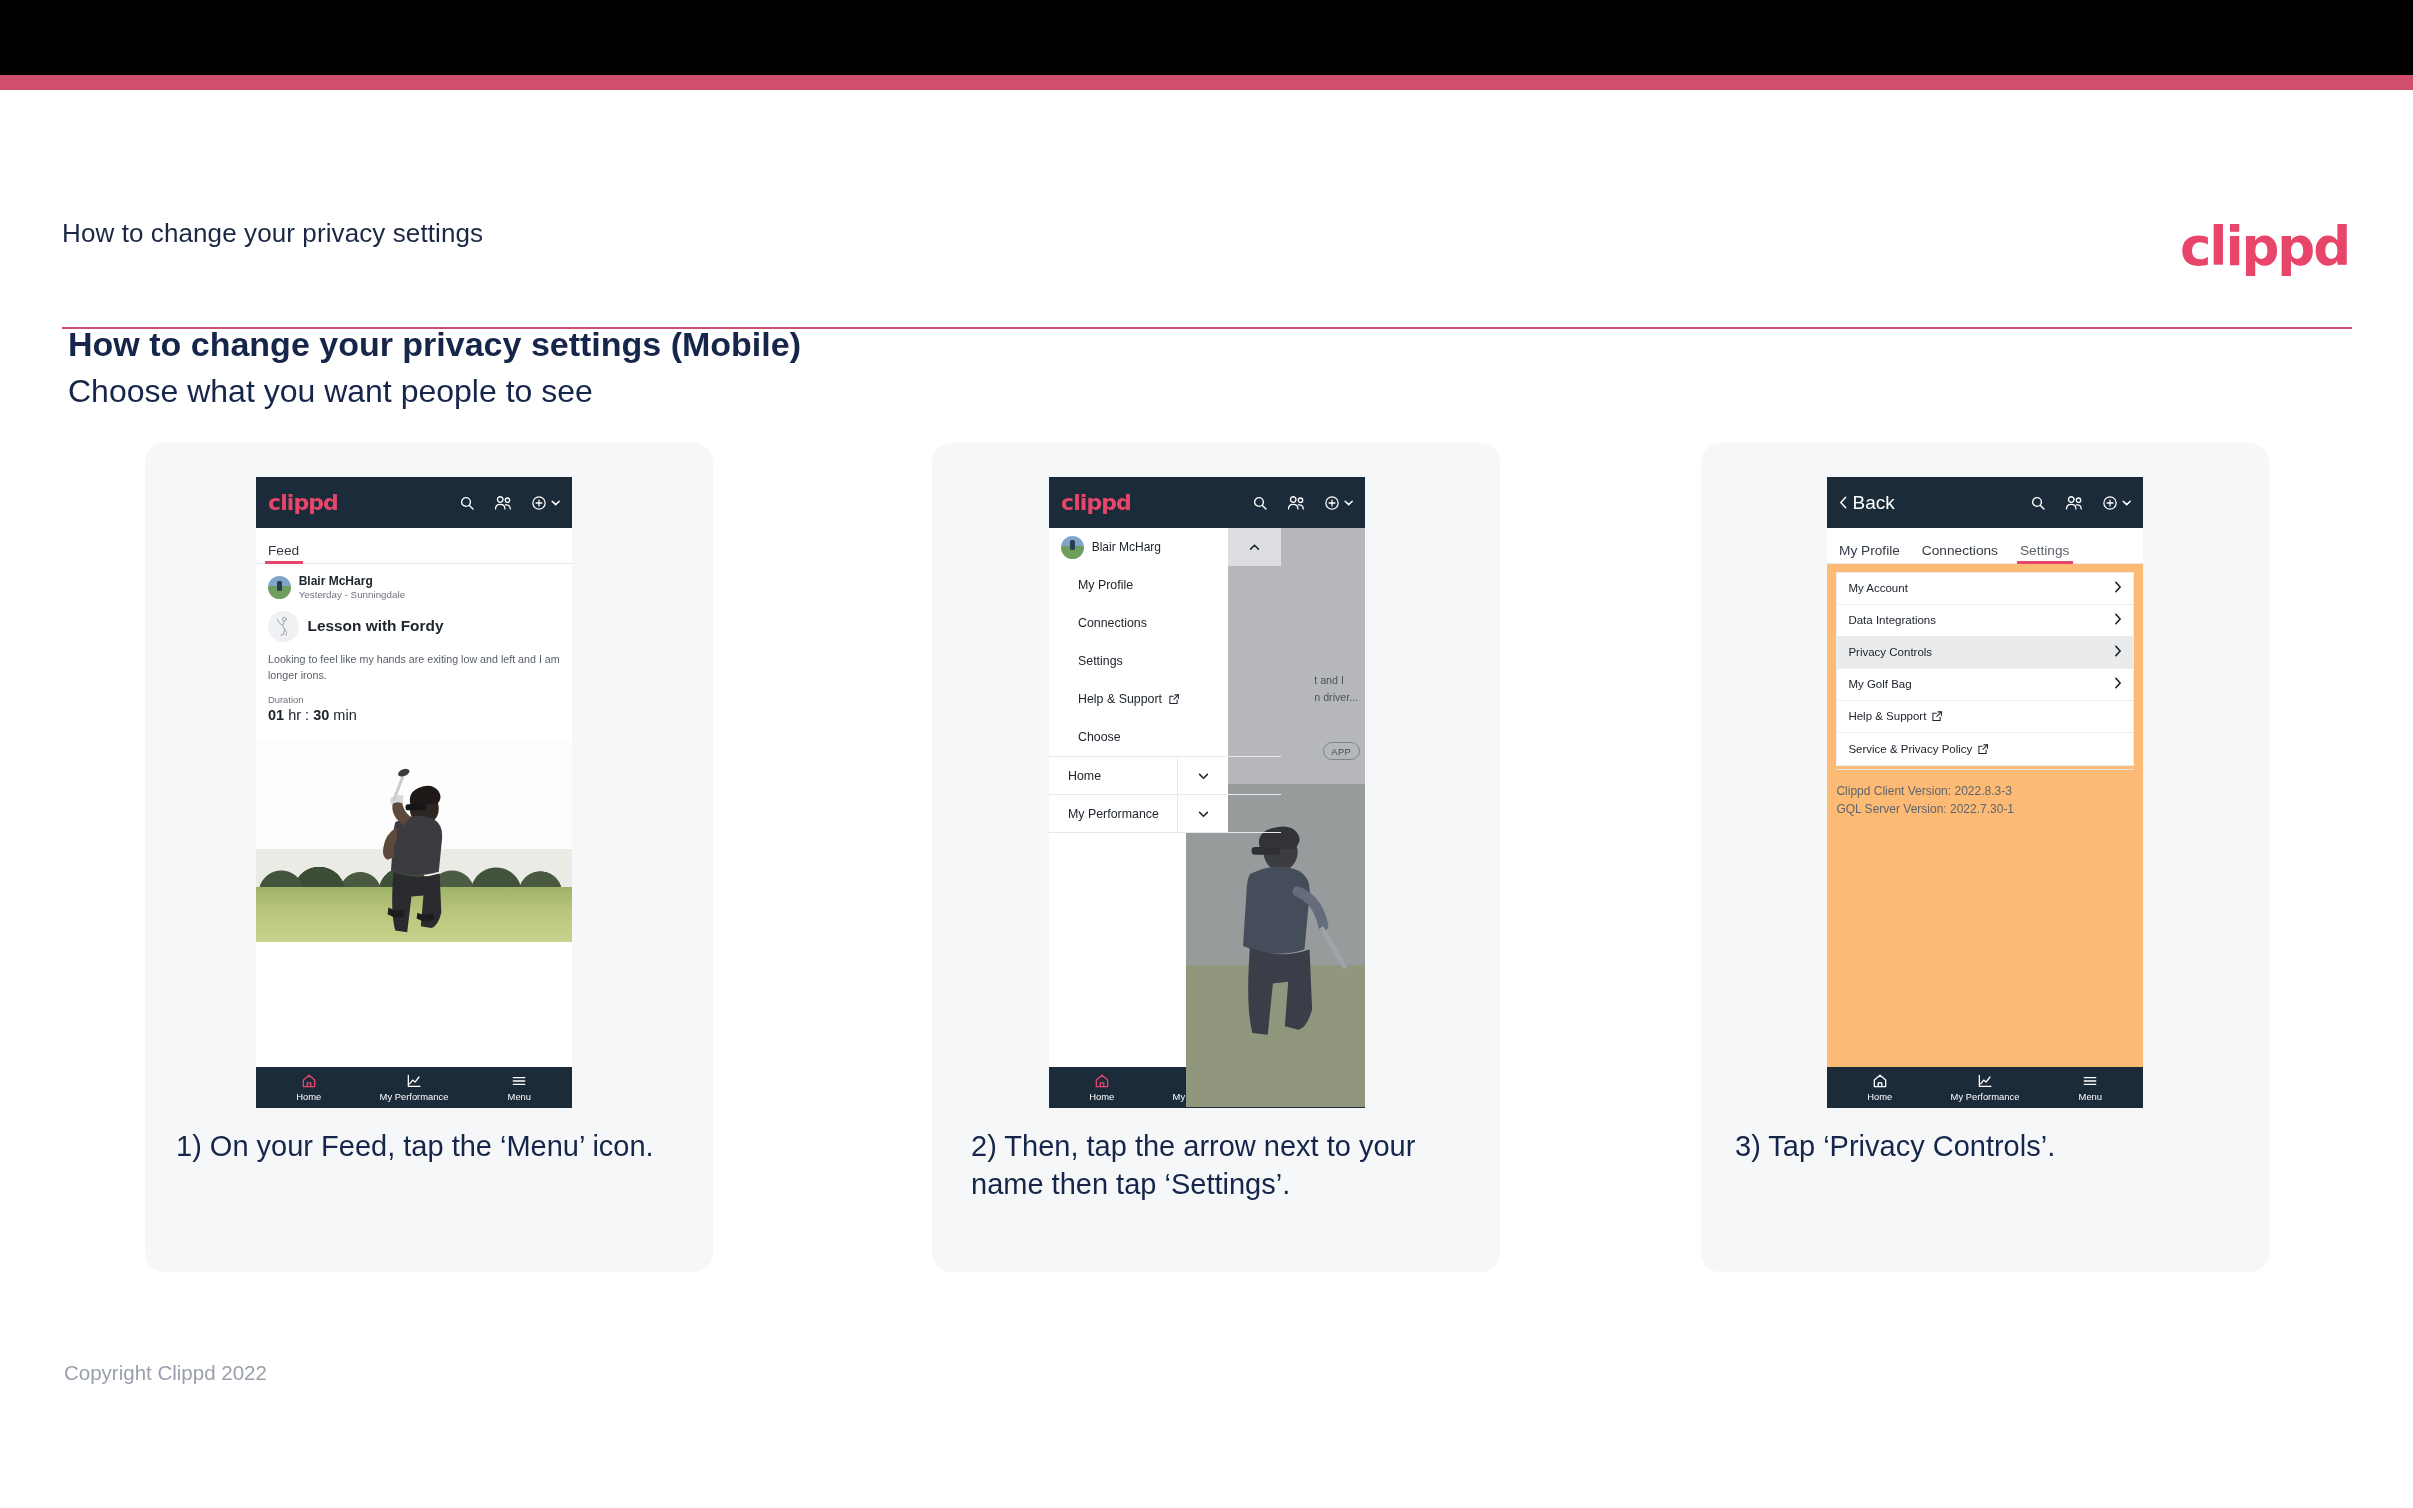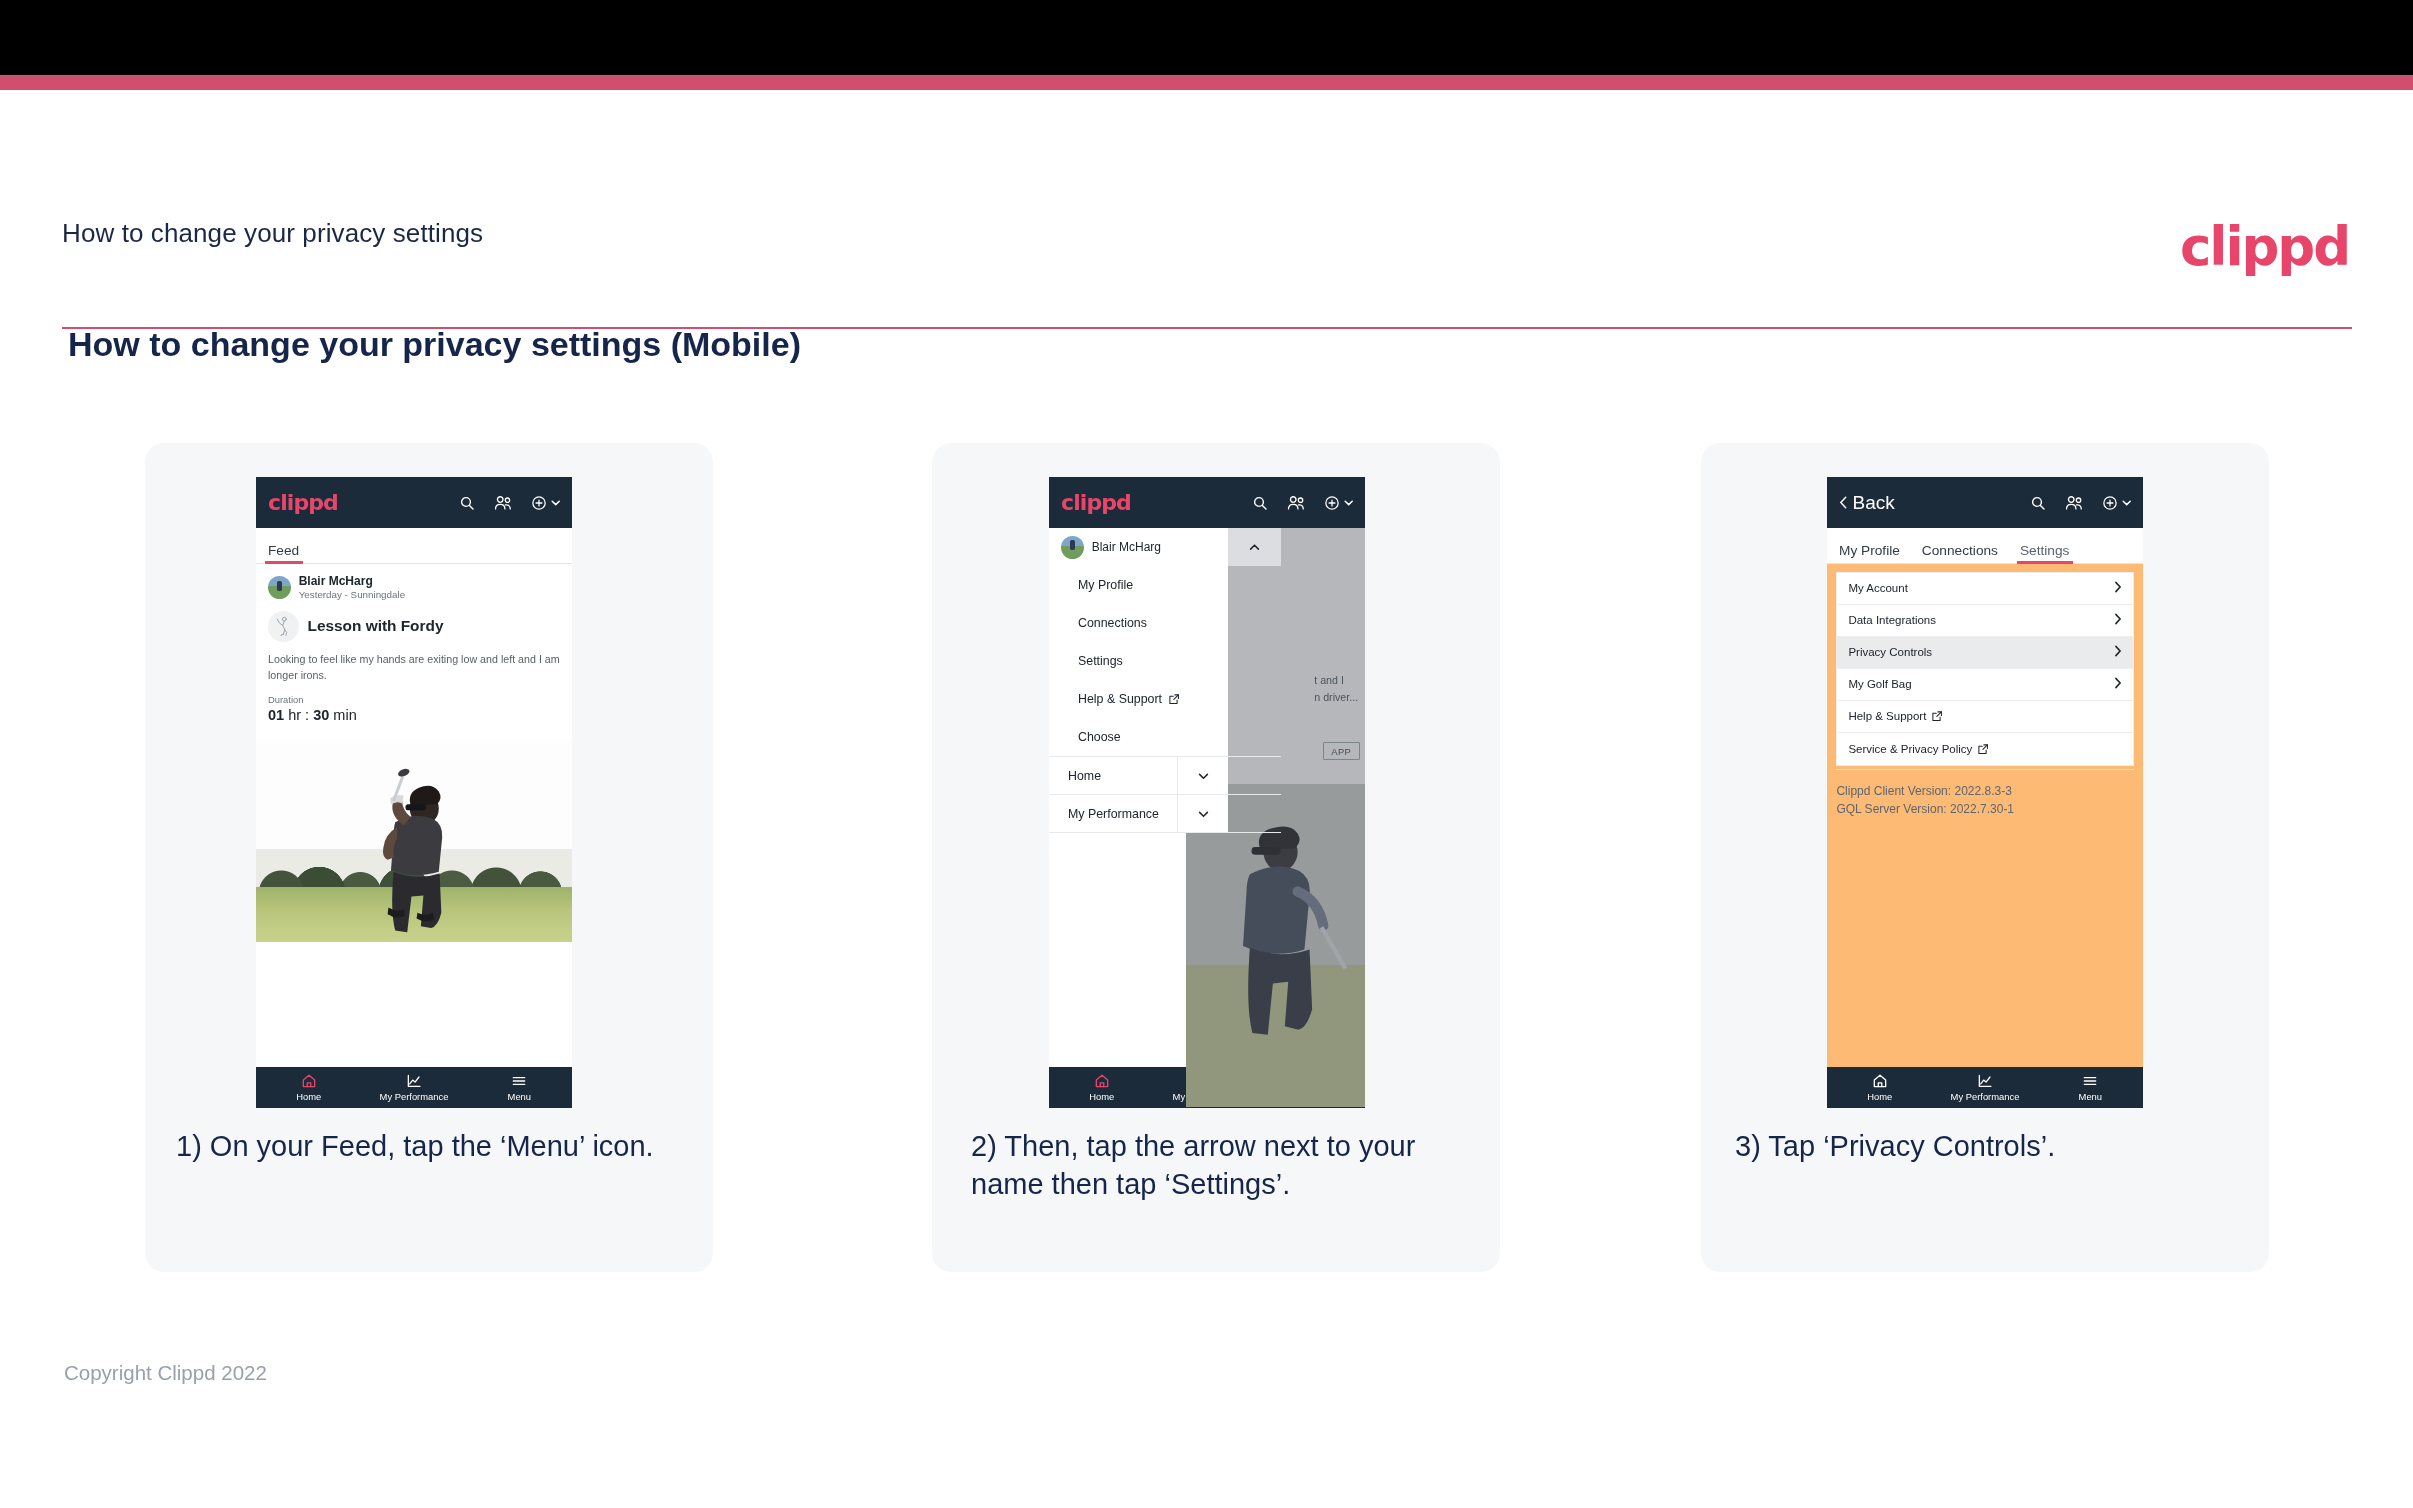--- a/index.html
+++ b/index.html
@@ -153,21 +153,21 @@
   .drawer-wrap { position:relative; height:579px; background:#fff; overflow:hidden; }
   .dim-underlay {
     position:absolute; left:137px; top:0; right:0; bottom:0;
     background:#fff; overflow:hidden;
   }
   .dim-underlay .scrim { position:absolute; inset:0; background:rgba(60,66,74,.38); z-index:3; }
   .under-txt { position:absolute; right:6.8px; top:144px; font-size:10.7px; color:#585f68;
                line-height:1.6; z-index:2;}
   .under-app {
     position:absolute; right:5.1px; top:214px; z-index:2;
-    border:0.9px solid #9eb3ad; border-radius:1px; padding:2.6px 7.7px;
+    border:0.9px solid #9eb3ad; border-radius:9px; padding:2.6px 7.7px;
     font-size:9.4px; color:#47555f; letter-spacing:0.4px;
   }
   .under-photo { position:absolute; left:0; right:0; top:256px; bottom:0; z-index:1; overflow:hidden; }
   .drawer {
     position:absolute; left:0; top:0; width:179px; background:#fff; z-index:5;
   }
   .drawer-user {
     display:flex; align-items:center; gap:7.7px; height:38px; padding-left:12px;
     position:relative;
   }
@@ -215,20 +215,21 @@
   <div class="band-black"></div>
   <div class="band-pink"></div>
 
   <div class="header">
     <div class="header-title">How to change your privacy settings</div>
     <div class="header-rule"></div>
     <div class="logo">clippd</div>
   </div>
 
   <div class="title-main">How to change your privacy settings (Mobile)</div>
+  <div class="title-sub">Choose what you want people to see</div>
 
   <div class="card" id="card1"></div>
 
   <div class="phone" id="phone1">
     <div class="appbar">
       <div class="brand">clippd</div>
       <div class="icons">
         <span>
           <svg width="16" height="16" viewBox="0 0 24 24" fill="none" stroke="#fff" stroke-width="2.1" stroke-linecap="round">
               <circle cx="10.5" cy="10.5" r="6.6"></circle>

